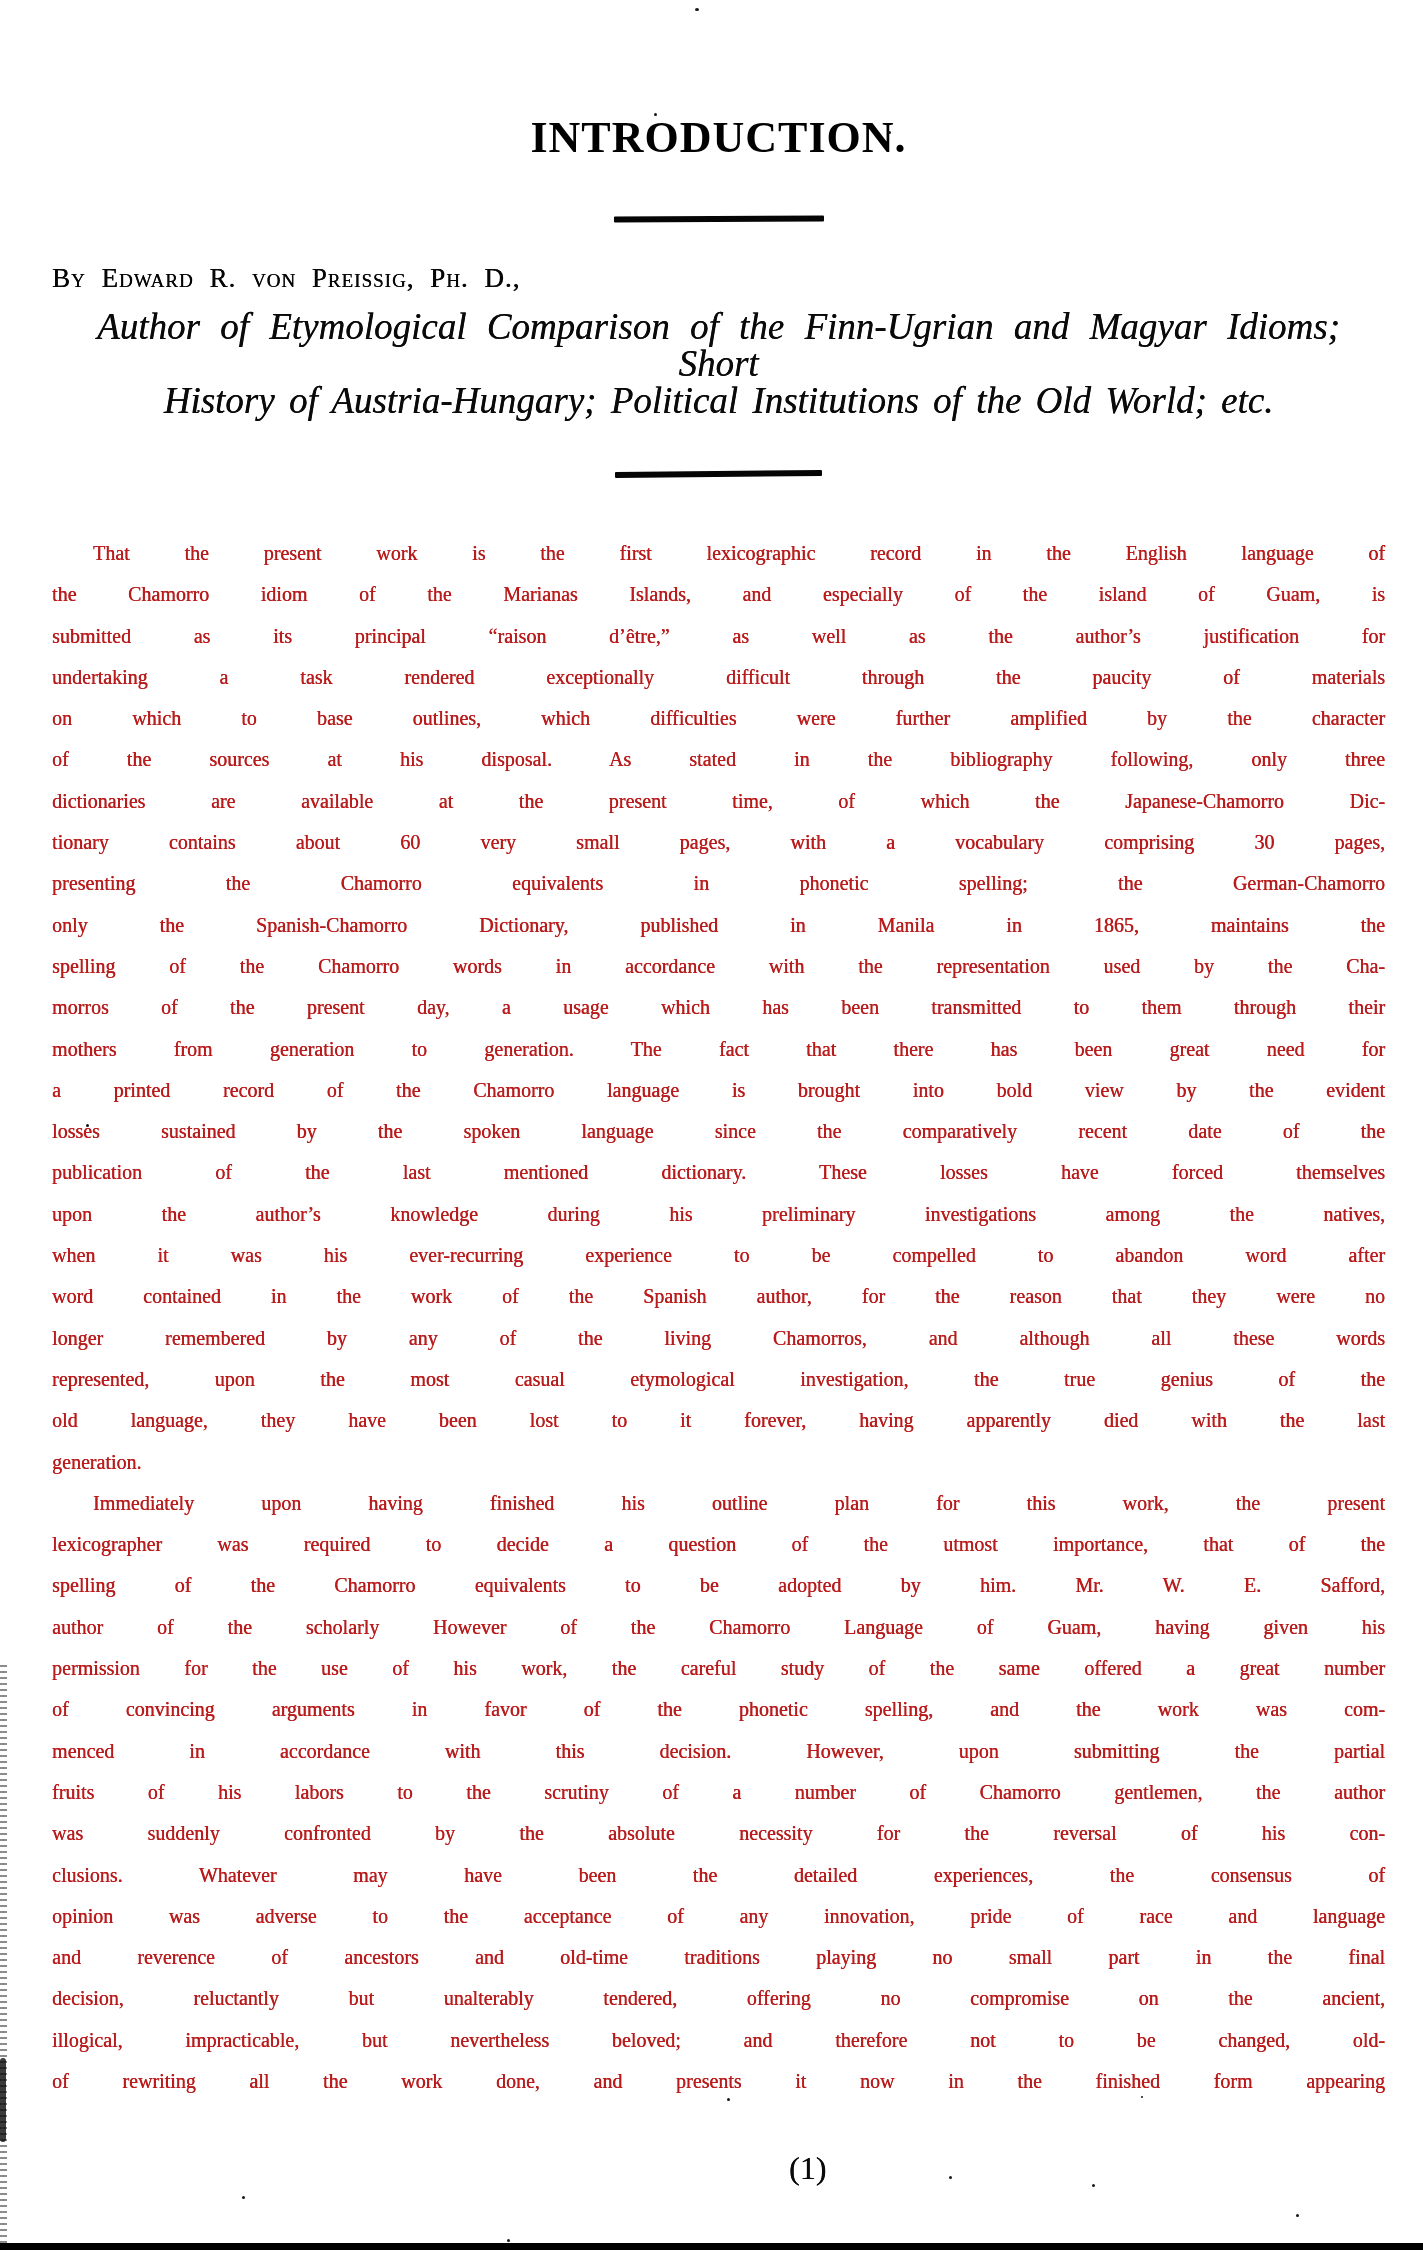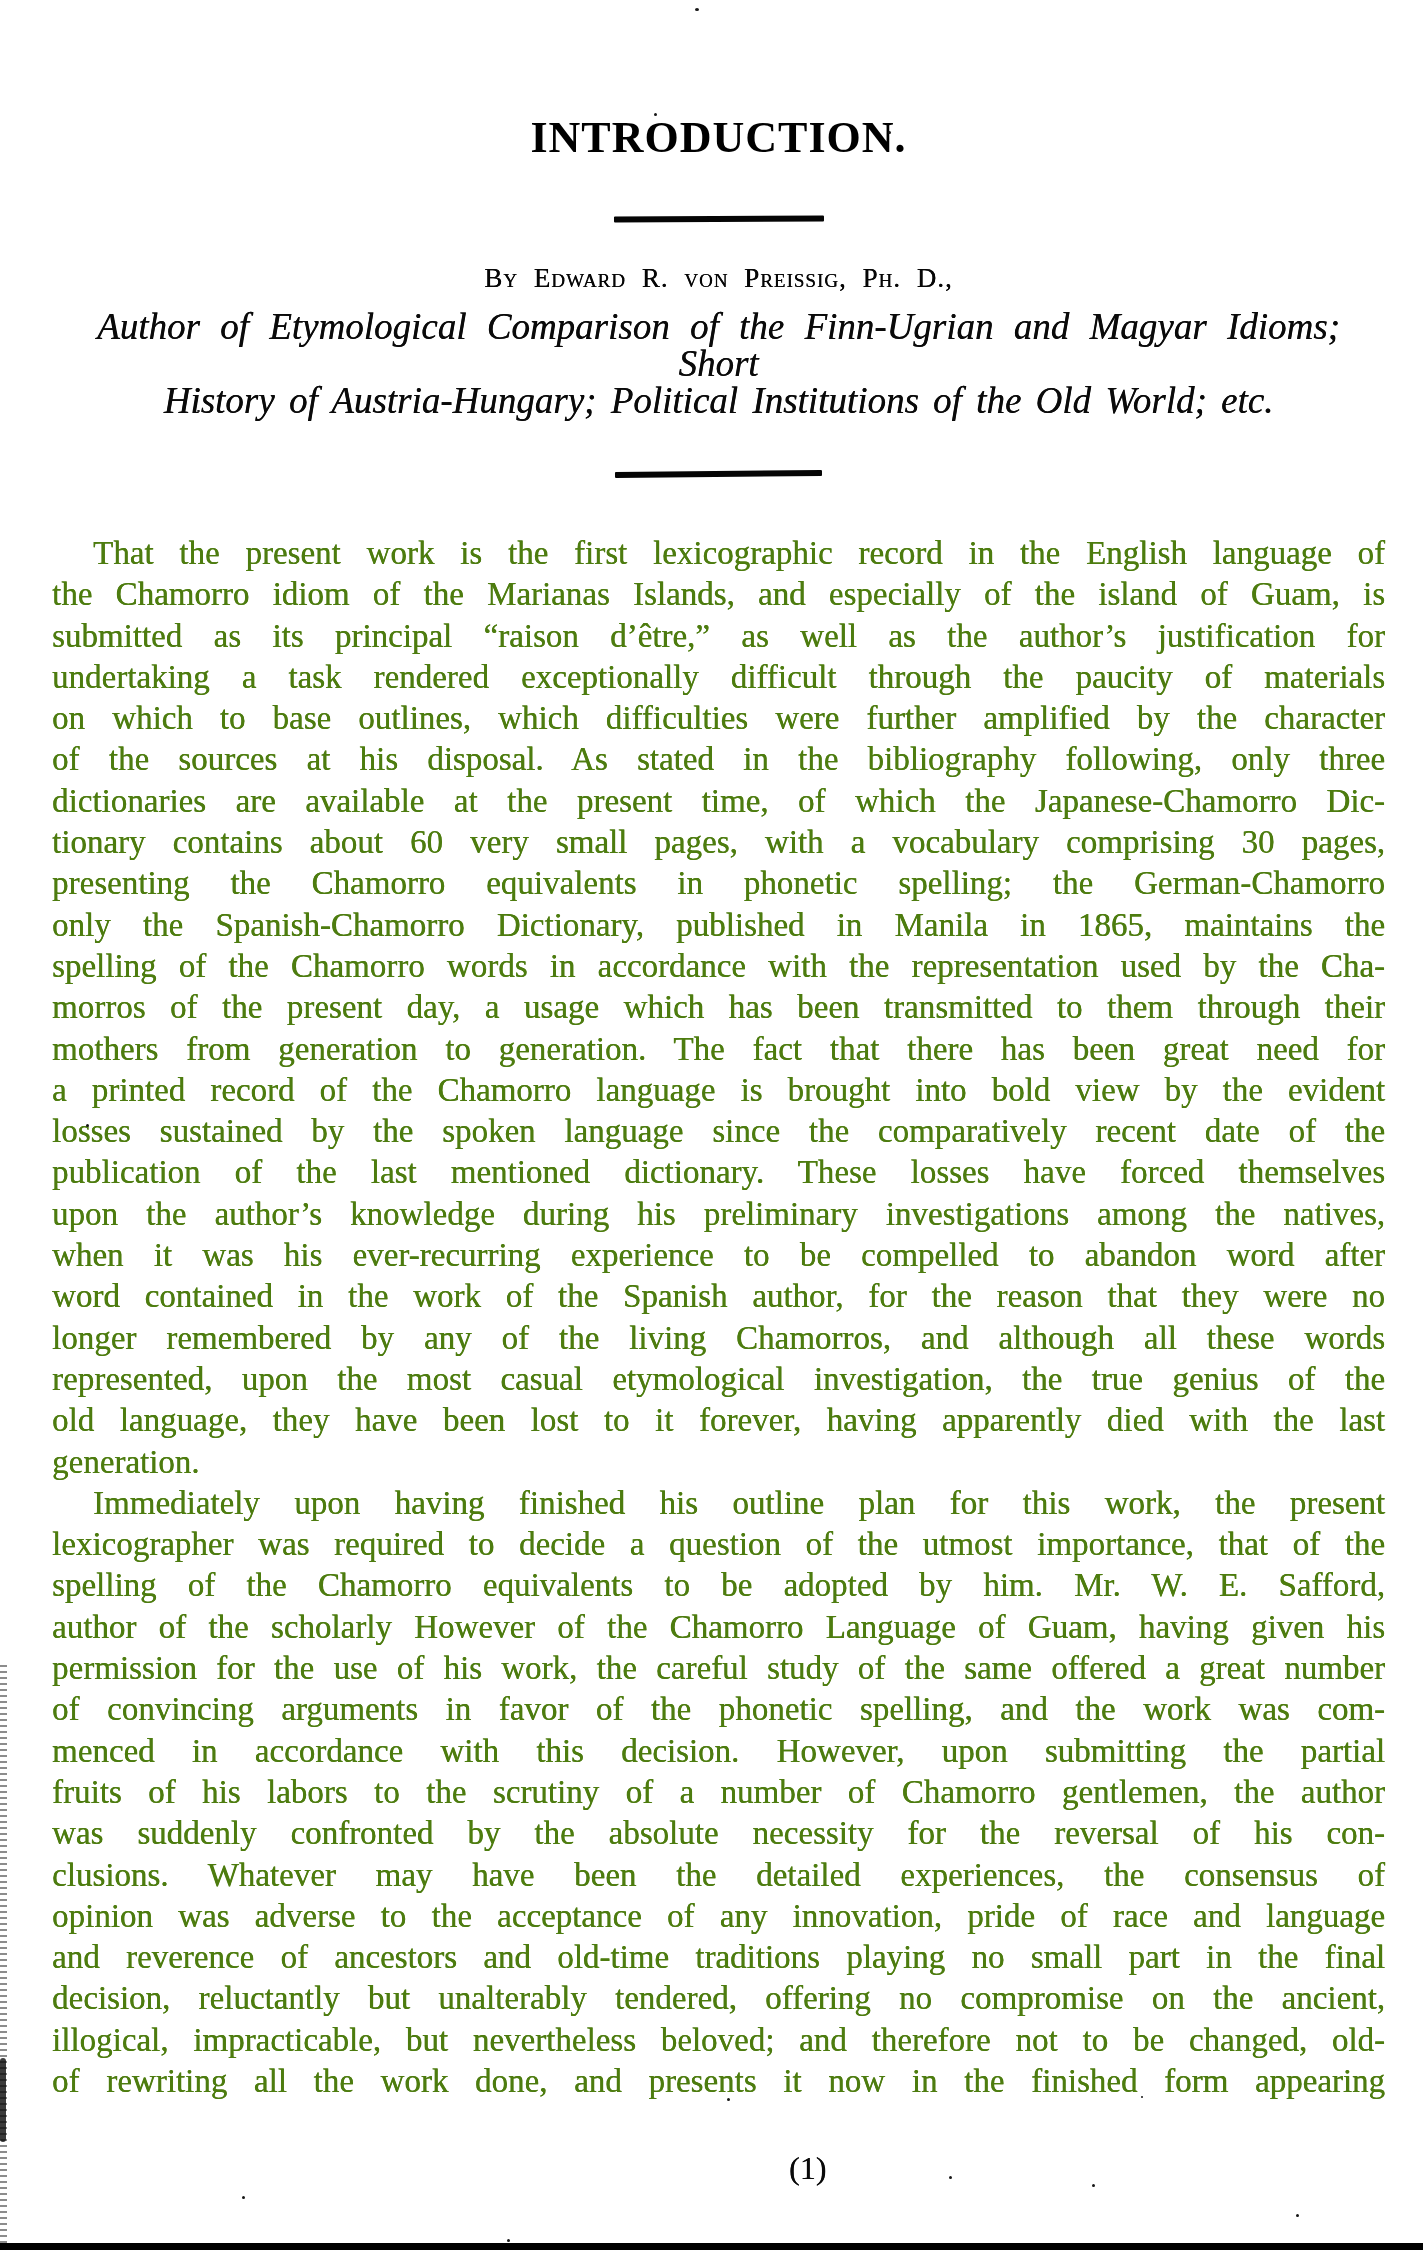--- a/index.html
+++ b/index.html
@@ -24,21 +24,21 @@
     letter-spacing:1px;
     color:#000;
   }
   .rule{
     height:6px;background:#050505;margin-left:auto;margin-right:auto;border-radius:1px;
   }
   .rule-1{width:210px;margin-top:56px;transform:rotate(-0.3deg);}
   .rule-2{width:207px;margin-top:52px;transform:rotate(-0.5deg);}
   .byline{
     margin-top:38px;
-    text-align:center;
+    text-align:left;
     font-variant:small-caps;
     font-size:27px;
     letter-spacing:1px;
     word-spacing:8px;
     line-height:36px;
     color:#060606;
     text-shadow:0.3px 0 0 currentColor;
   }
   .credits{
     margin-top:12px;
@@ -46,23 +46,23 @@
     font-style:italic;
     font-size:37px;
     line-height:37px;
     color:#0a0a0a;
     text-shadow:0.3px 0 0 currentColor;
   }
   .credits .wide{word-spacing:11px;}
   .credits .narrow{word-spacing:5px;}
   .bodytext{
     margin-top:56px;
-    font-size:33px;
+    font-size:20px;
     line-height:41.3px;
-    color:#4d7c0f;
+    color:#b91c1c;
     text-shadow:0.35px 0 0 currentColor;
   }
   .bt-line{
     text-align:justify;
     text-align-last:justify;
   }
   .bt-line.indent{text-indent:41px;}
   .bt-line.flush{text-align-last:left;}
   .page-number{
     position:absolute;

